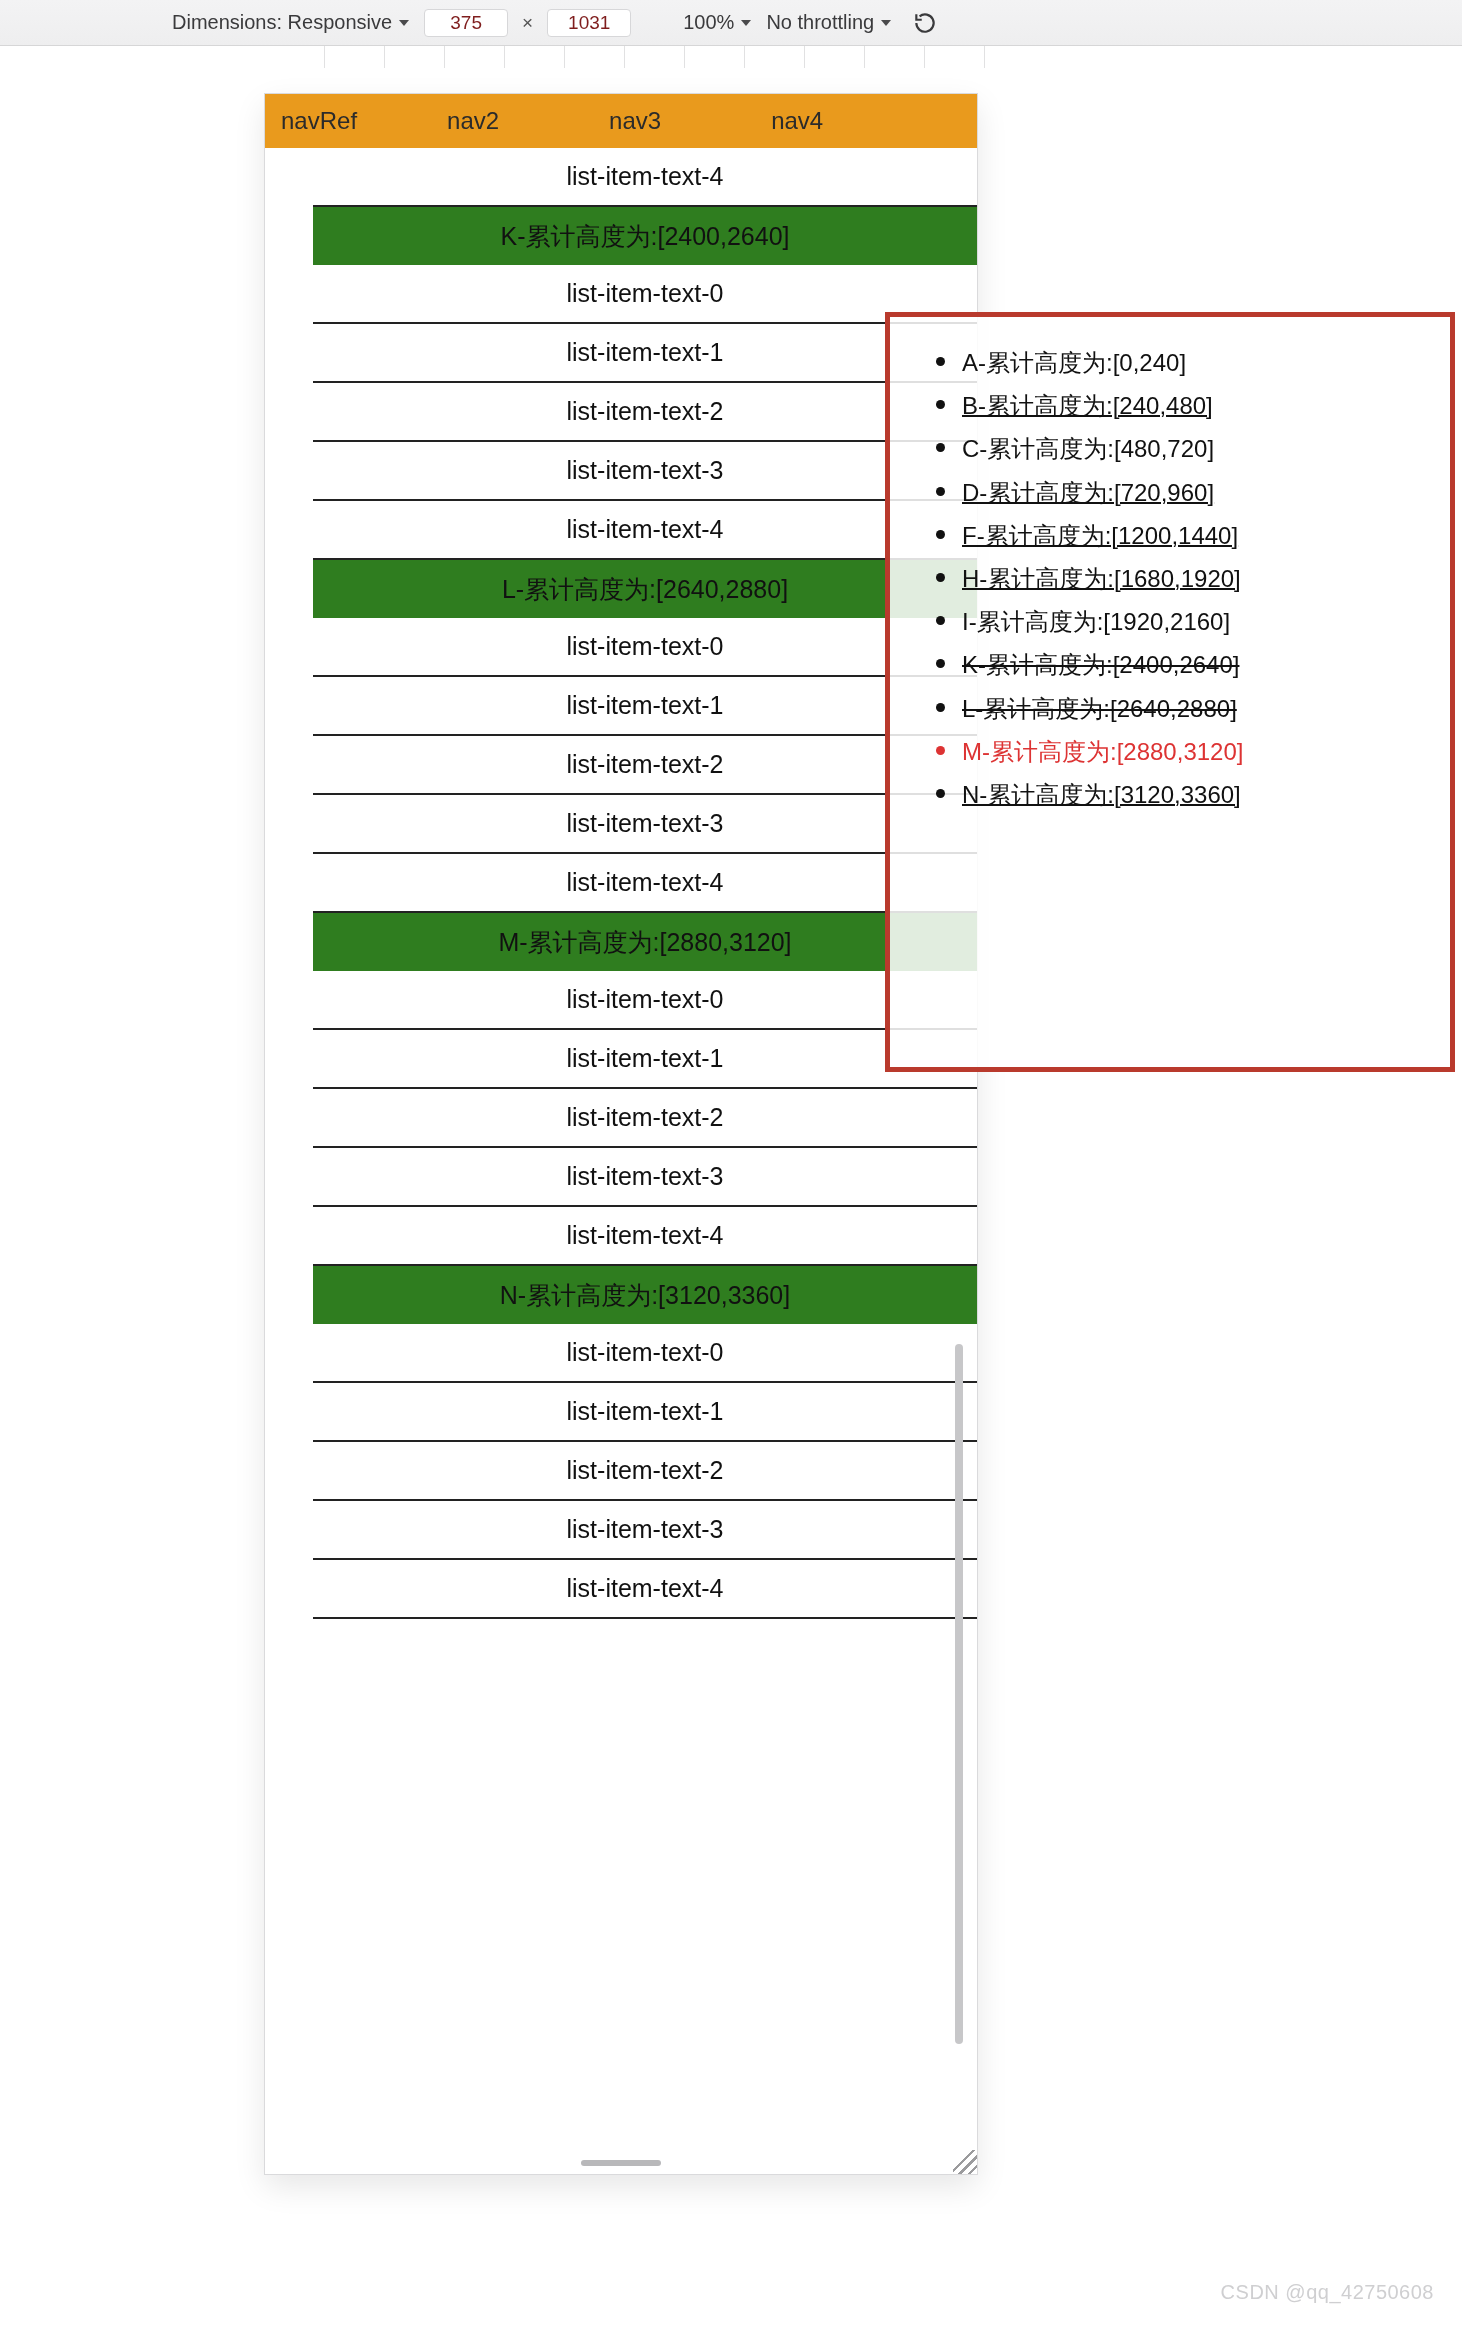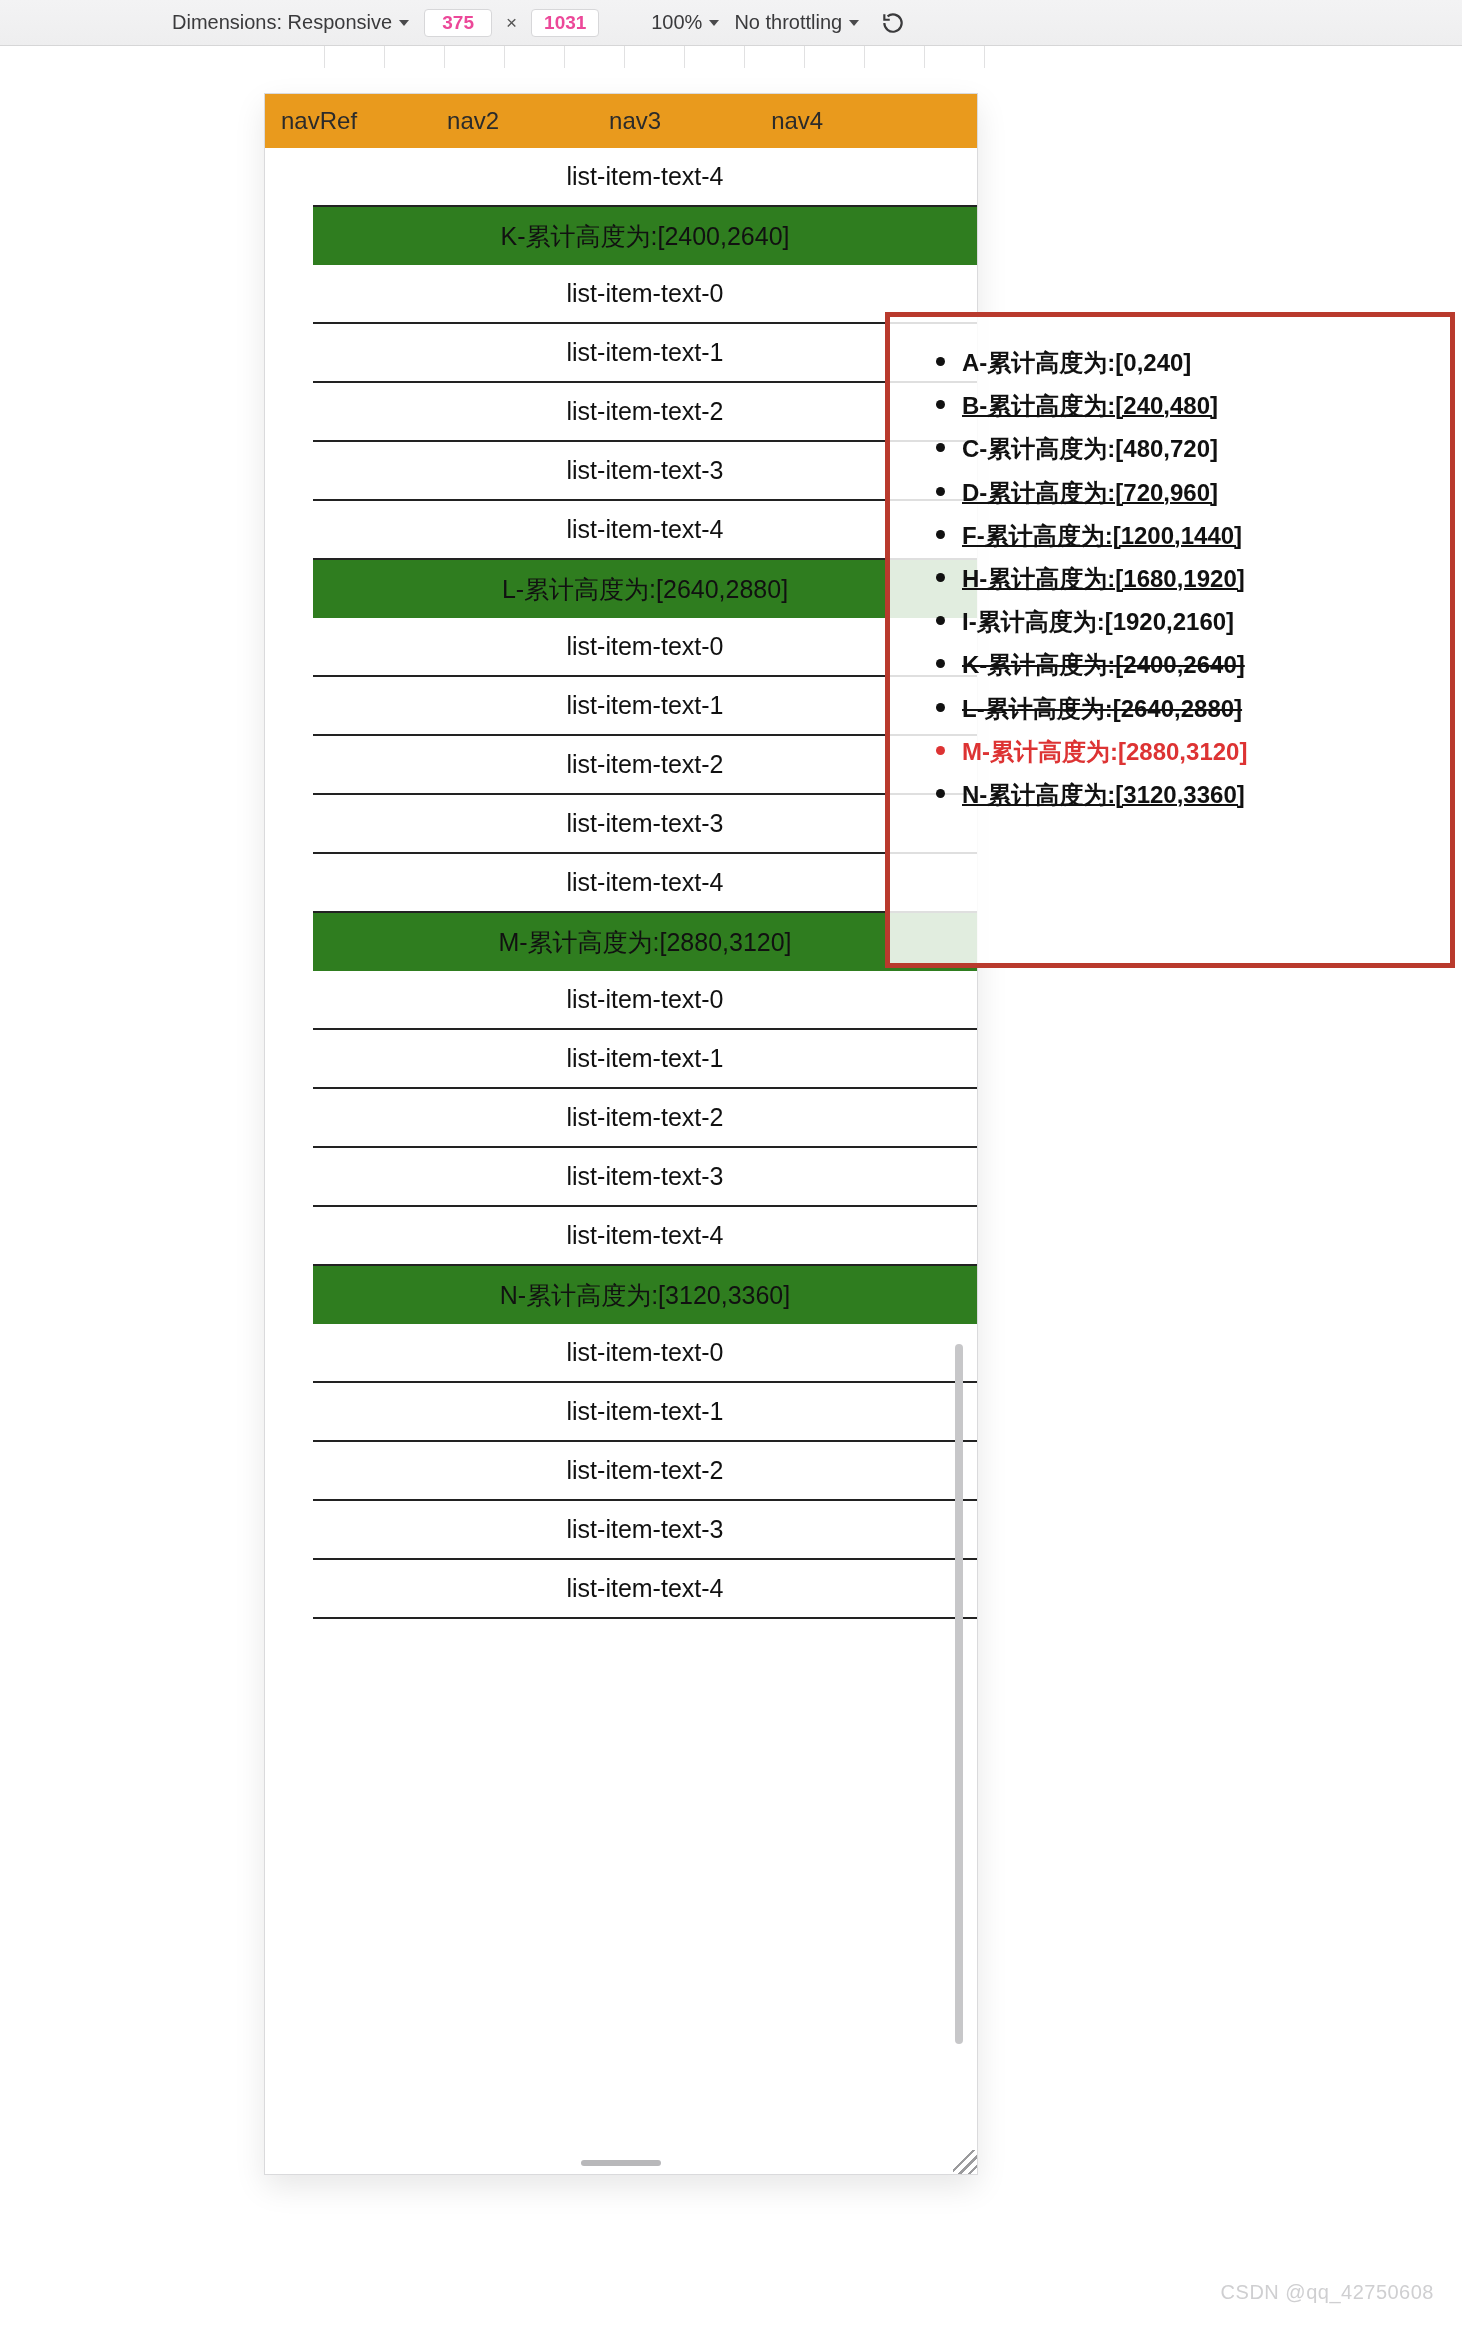--- a/index.html
+++ b/index.html
@@ -20,23 +20,23 @@
     align-items: center;
     gap: 14px;
     padding: 0 18px;
     font-size: 20px;
     color: #3a3a3c;
   }
   .devtool-bar .sp { flex: 0 0 140px; }
   .devtool-bar .drop { display:inline-flex; align-items:center; gap:6px; cursor:pointer; }
   .devtool-bar .drop svg, .devtool-bar .rot svg { display:block; }
   .devtool-bar input.dim {
-    width: 68px; height: 28px; text-align: center;
+    width: 84px; height: 28px; text-align: center;
     font-size: 19px; background:#fff; border:1px solid #d7d7d9;
-    border-radius:4px; color:#ec4899;font-weight:bold;
+    border-radius:4px; color:#7f1d1d;
   }
   .devtool-bar .x { font-size:19px; color:#555; }
   .devtool-bar .rot { margin-left:6px; cursor:pointer; }
   .ruler {
     height: 22px;
     display:flex;
     padding-left:265px;
   }
   .ruler .tick { width:60px; border-right:1px solid #e1e1e2; height:100%; }
 
@@ -118,27 +118,26 @@
   .side-scrollbar{
     position:absolute; right:14px; top:1250px;
     width:8px; height:700px; border-radius:4px;
     background:#c7c7c9;
   }
 
   
   .overlay {
     position:absolute;
     left:620px;  top:218px;
-    width:570px; height:656px;
+    width:570px; height:760px;
     border:5px solid #b93a2d;
     background:rgba(255,255,255,.86);
     padding:24px 20px 20px 46px;
     font-size:24px;
     color:#111;
-    font-weight:bold;
   }
   .overlay ul { list-style:none; }
   .overlay li {
     position:relative;
     padding:3px 0 3px 26px;
     line-height:1.55;
     white-space:nowrap;
   }
   .overlay li::before{
     content:""; position:absolute; left:0; top:16px;

